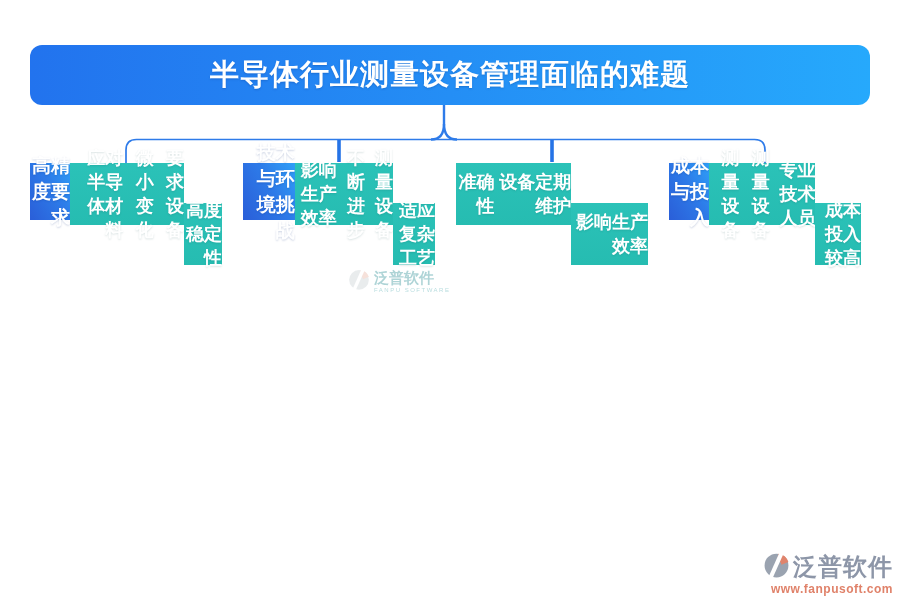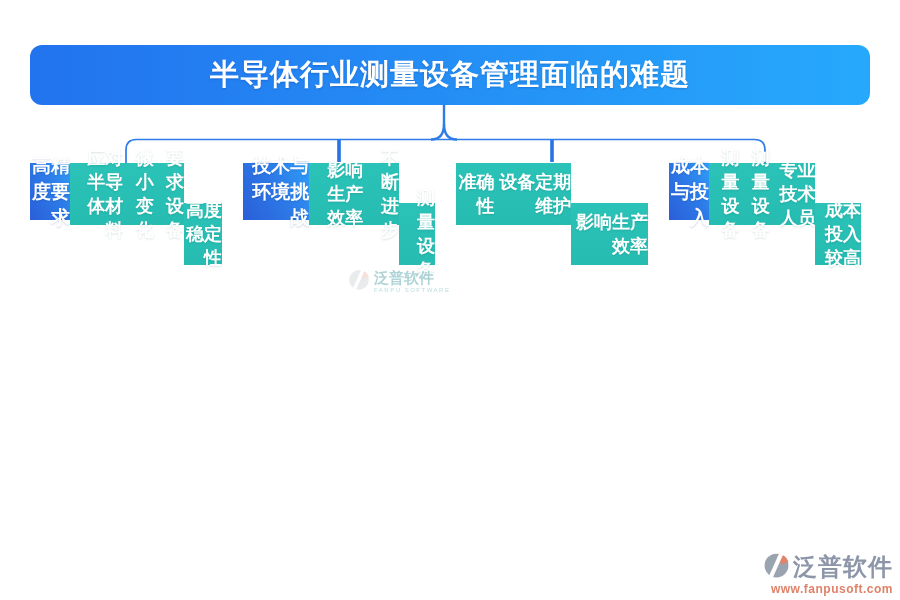--- a/index.html
+++ b/index.html
@@ -86,20 +86,21 @@
     <div class="item">微小变化</div>
     <div class="item">要求设备</div>
     <div class="item">高度稳定性</div>
   </div>
 
   <div class="column">
     <div class="col-header">技术与环境挑战</div>
     <div class="item">影响生产效率</div>
     <div class="item">不断进步</div>
     <div class="item">测量设备</div>
+    <div class="item">适应复杂工艺</div>
   </div>
 
   <div class="column">
     <div class="item">准确性</div>
     <div class="item">设备定期维护</div>
     <div class="item">影响生产效率</div>
   </div>
 
   <div class="column">
     <div class="col-header">成本与投入</div>

